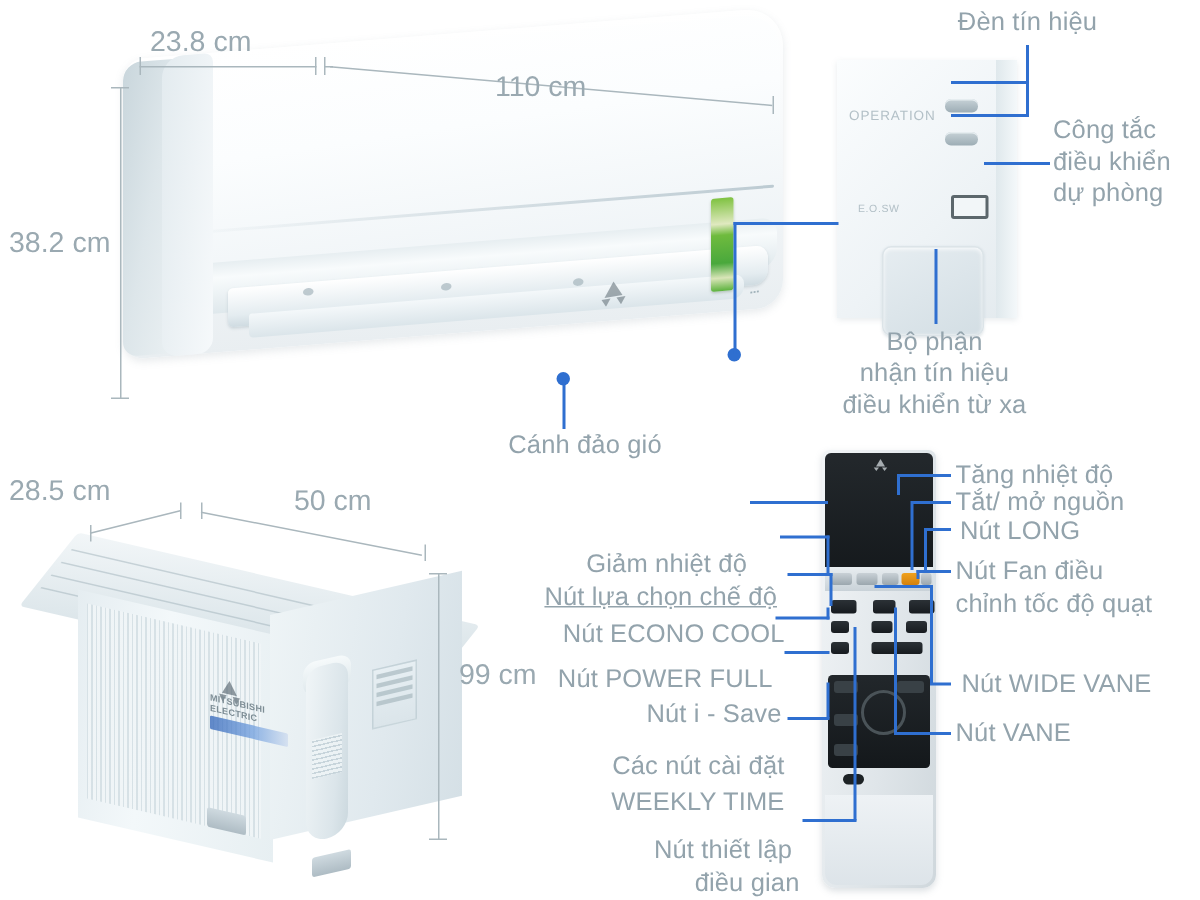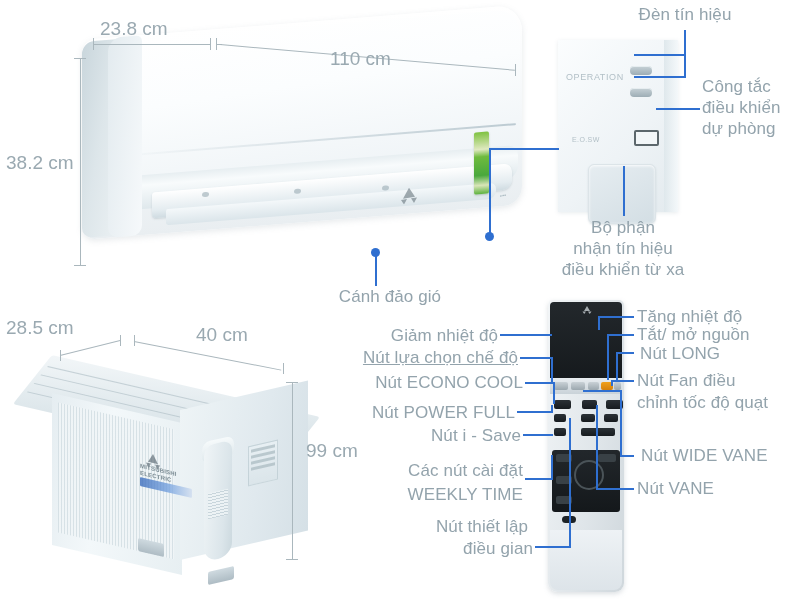--- a/index.html
+++ b/index.html
@@ -7,21 +7,21 @@
     width:800px;height:600px;overflow:hidden;background:#ffffff;
     font-family:"Liberation Sans","DejaVu Sans",sans-serif;
     position:relative;
     -webkit-font-smoothing:antialiased;
   }
   .stage{position:absolute;inset:0;border-radius:32px;}
   .lbl{
     position:absolute;color:#93a3ac;font-size:17px;line-height:21px;
     white-space:pre;letter-spacing:.1px;
   }
-  .lbl.r{text-align:right;}
+  .lbl.r{text-align:right;margin-top:40px;}
   .lbl.c{text-align:center;}
   .dim{
     position:absolute;color:#9aa9b1;font-size:19px;line-height:22px;white-space:pre;
   }
   
   .ln{position:absolute;background:#2f6fd0;}
   .lnh{height:2px;}
   .lnv{width:2px;}
   .dot{position:absolute;width:9px;height:9px;border-radius:50%;background:#2f6fd0;}
   
@@ -279,21 +279,21 @@
   <div class="gl glv" style="left:60px;top:350px;height:11px;"></div>
   <div class="gl glv" style="left:120px;top:335px;height:11px;"></div>
   <div class="gl" style="left:134px;top:341px;width:150px;height:1px;transform:rotate(11deg);transform-origin:left center;"></div>
   <div class="gl glv" style="left:134px;top:335px;height:11px;"></div>
   <div class="gl glv" style="left:283px;top:363px;height:11px;"></div>
   <div class="gl glv" style="left:292px;top:382px;height:178px;"></div>
   <div class="gl glh" style="left:286px;top:382px;width:12px;"></div>
   <div class="gl glh" style="left:286px;top:559px;width:12px;"></div>
 
   <div class="dim" style="left:6px;top:317px;">28.5 cm</div>
-  <div class="dim" style="left:196px;top:324px;">40 cm</div>
+  <div class="dim" style="left:196px;top:324px;">50 cm</div>
   <div class="dim" style="left:306px;top:440px;">99 cm</div>
 
   <div id="remote">
     <div class="r-dark">
       <svg class="r-mlogo" viewBox="0 0 22 8">
         <polygon points="11,0 14,5 8,5" fill="#c7ced2"></polygon>
         <polygon points="6.5,5.6 10,5.6 8.2,8" fill="#c7ced2"></polygon>
         <polygon points="12,5.6 15.5,5.6 13.7,8" fill="#c7ced2"></polygon>
       </svg>
     </div>

